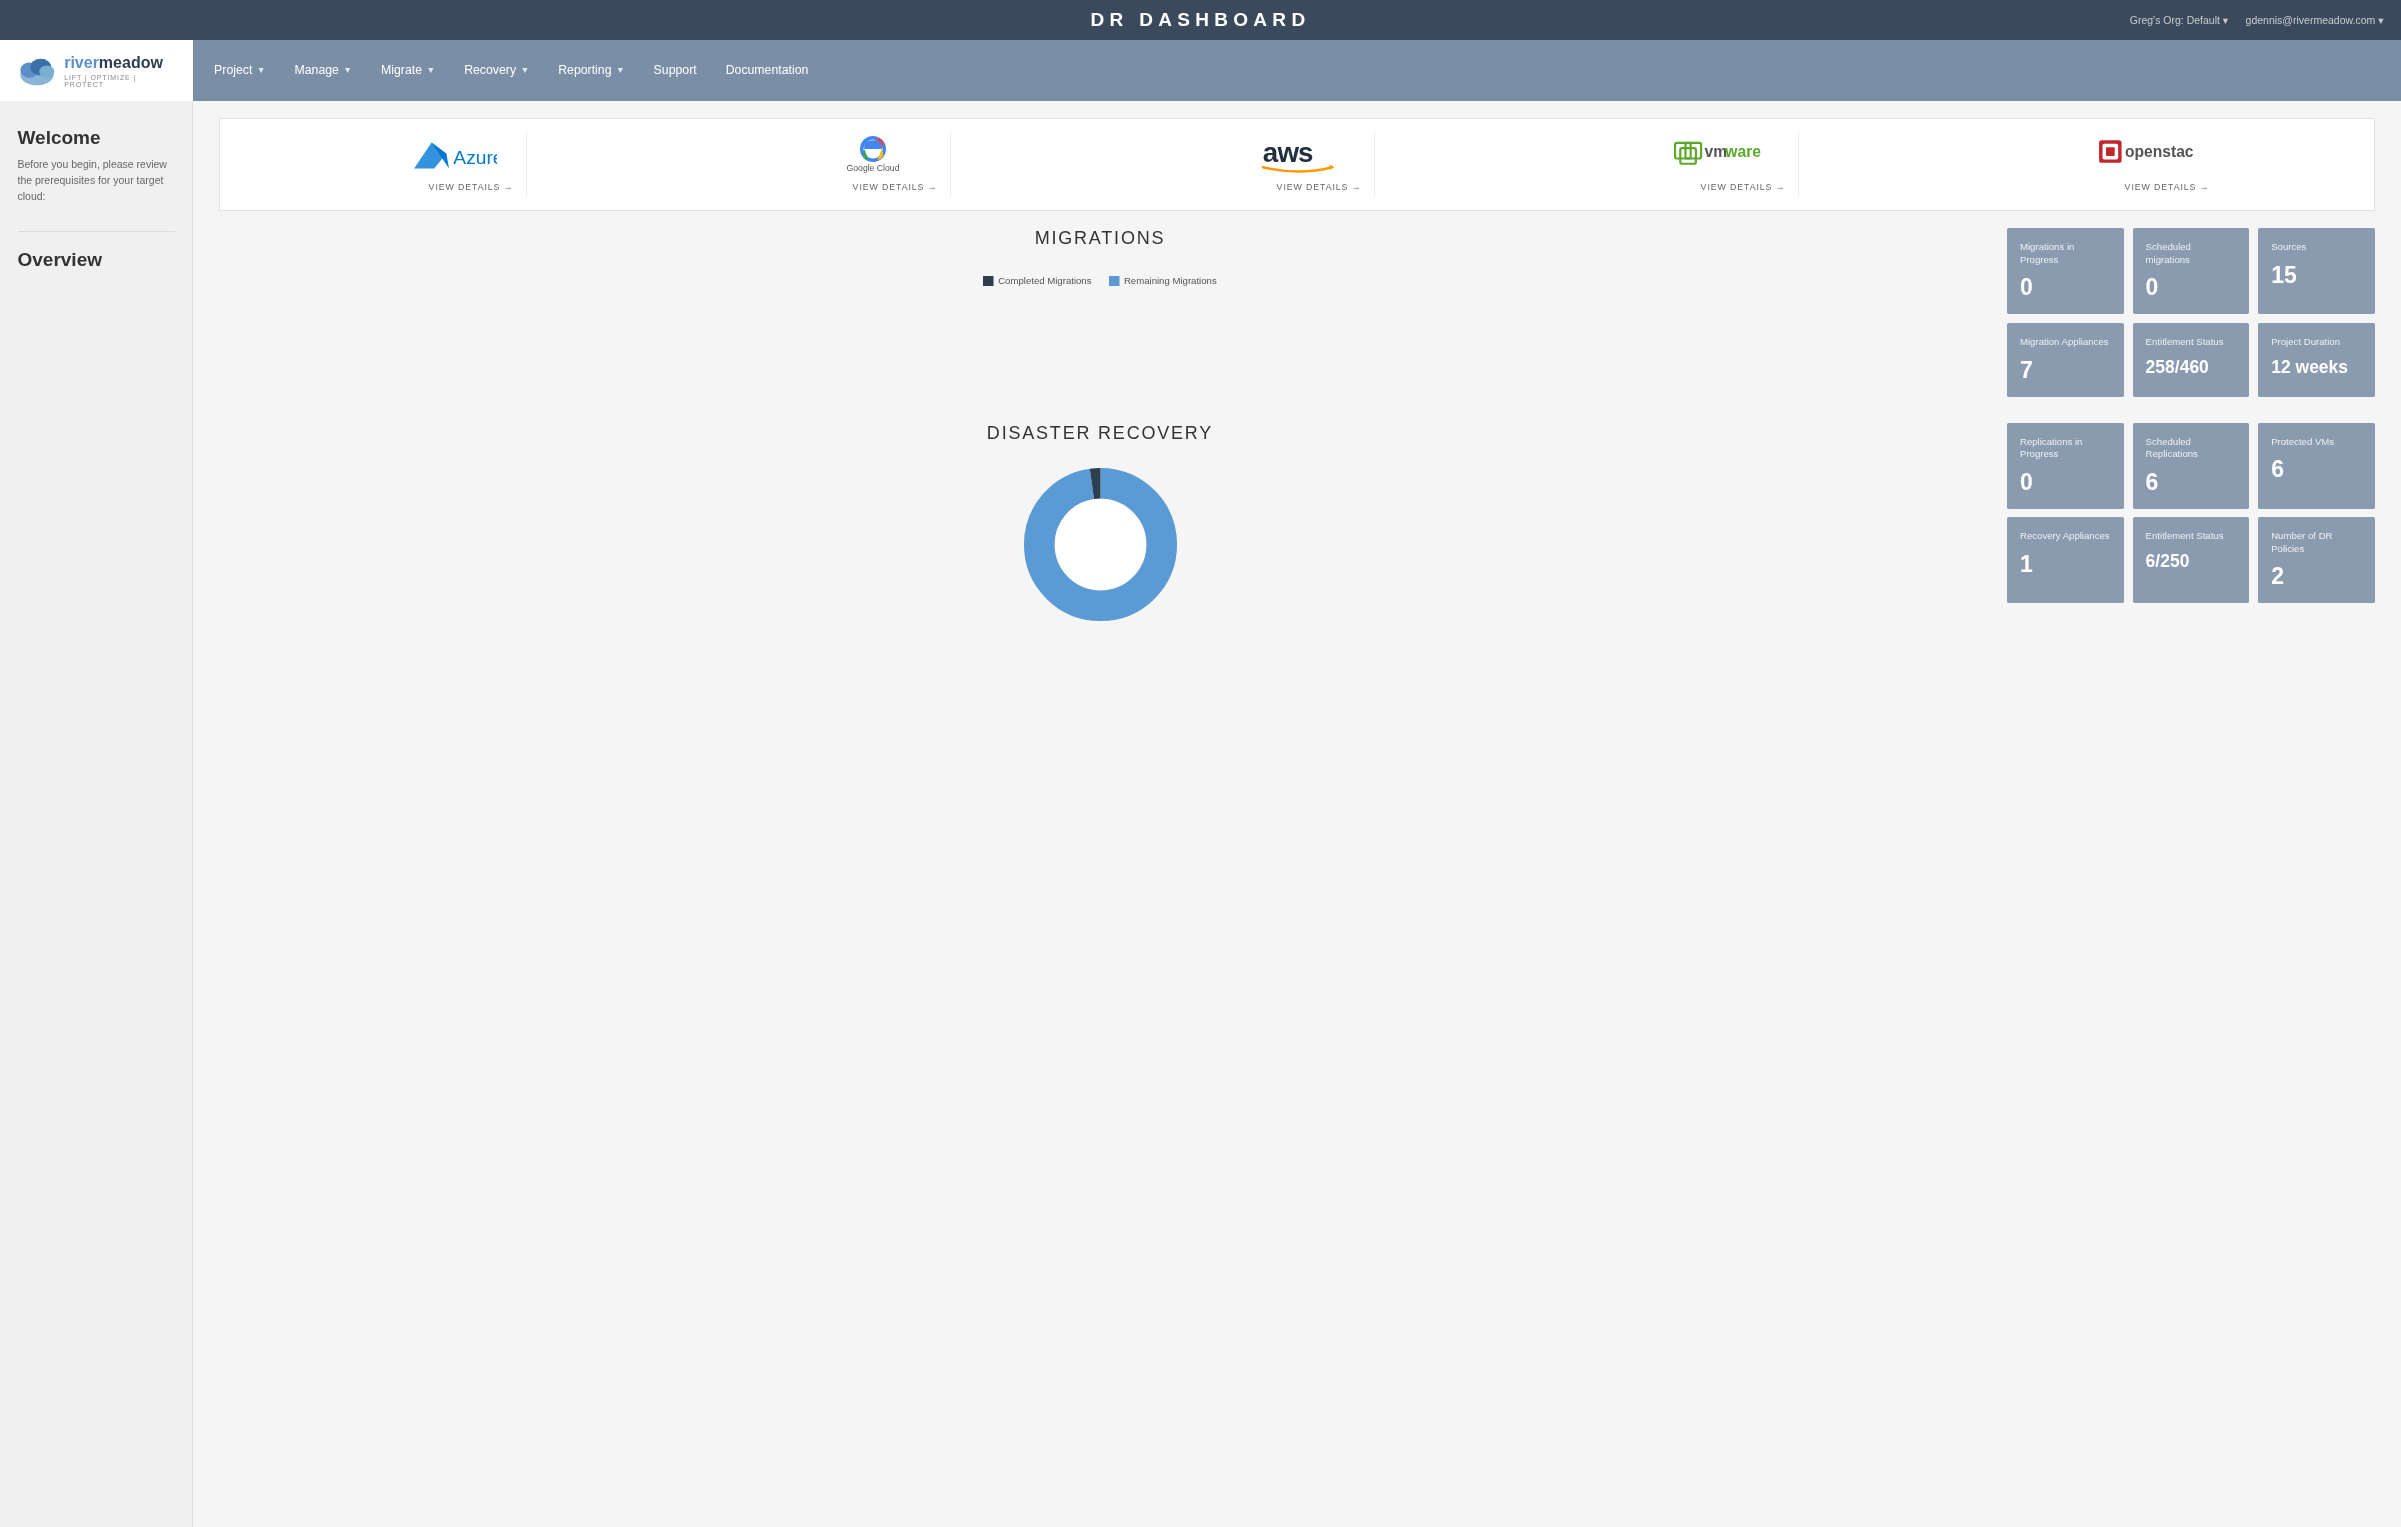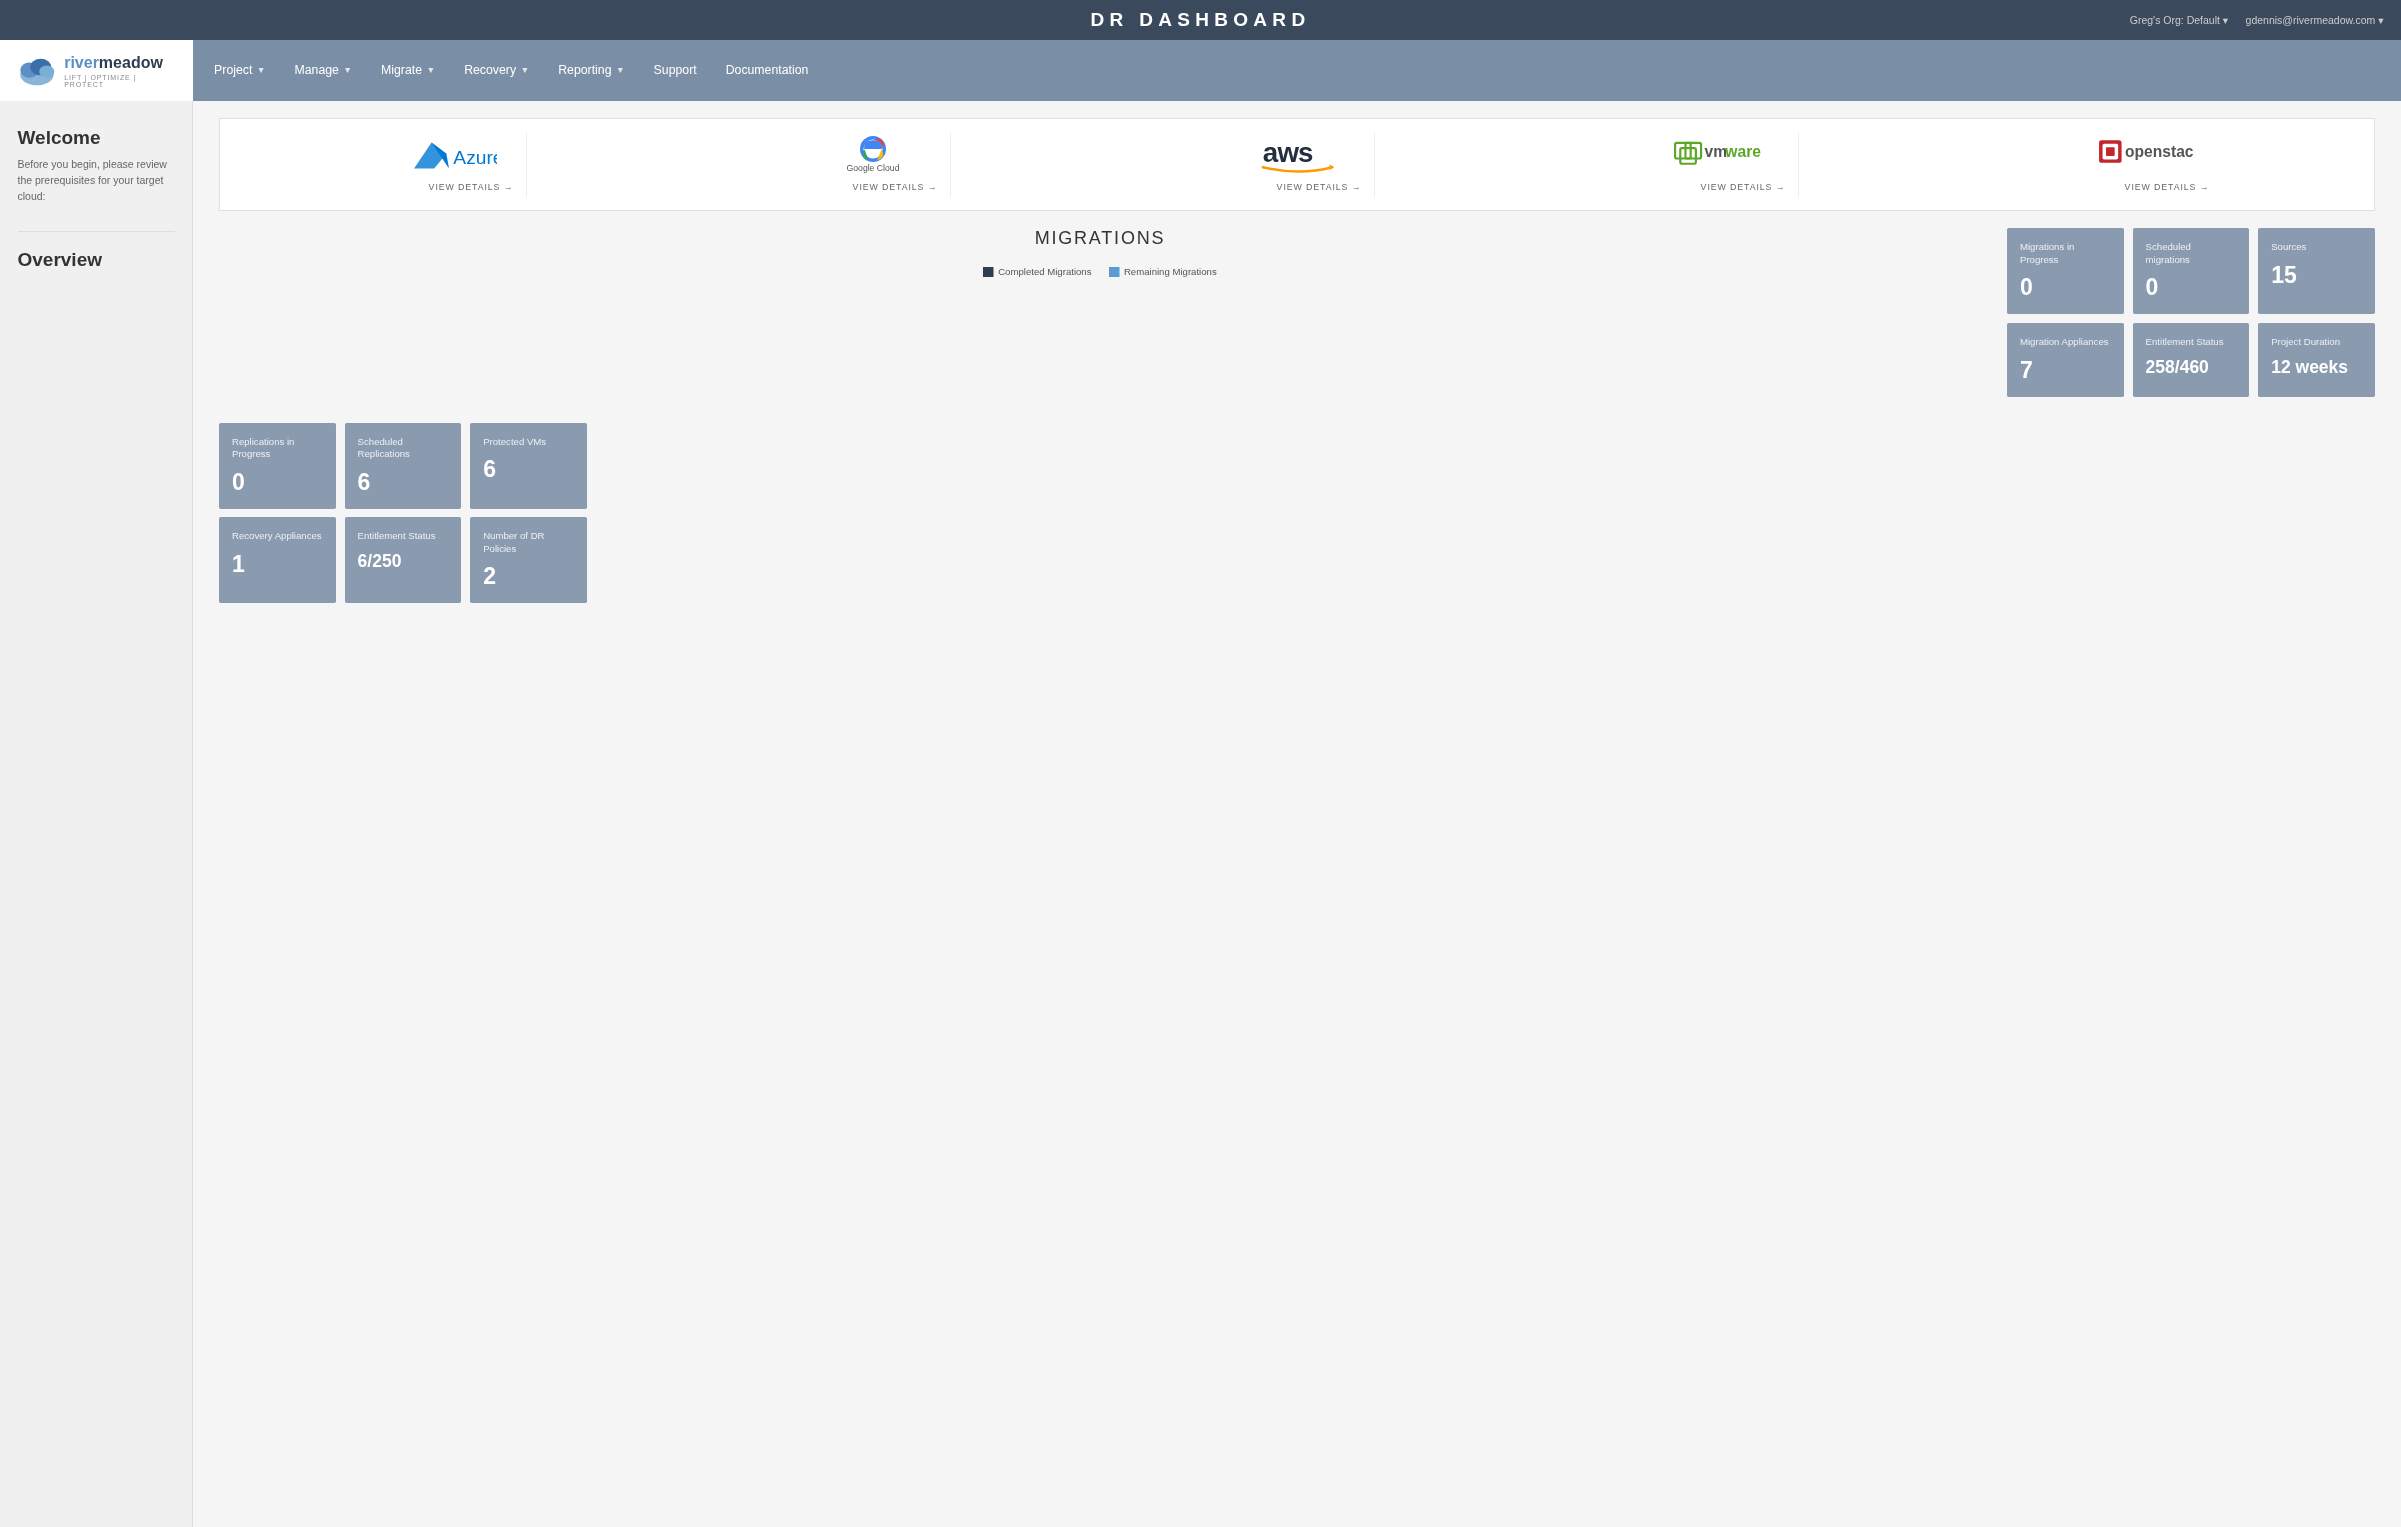--- a/index.html
+++ b/index.html
@@ -171,21 +171,21 @@
       margin-bottom: 13px;
     }
     .donut-chart {
       position: relative;
       width: 175px;
       height: 175px;
     }
     .chart-legend {
       display: flex;
       gap: 17.5px;
-      margin-top: 4px;
+      margin-top: 13px;
       font-size: 9.6px;
       color: #555;
     }
     .legend-item {
       display: flex;
       align-items: center;
       gap: 4.4px;
     }
 
     
@@ -382,20 +382,32 @@
         <div class="stat-card">
           <div class="stat-label">Project Duration</div>
           <div class="stat-value medium">12 weeks</div>
         </div>
       </div>
 
     </div>
 
     <div class="overview-section">
 
+      <div class="chart-area">
+        <div class="chart-title">DISASTER RECOVERY</div>
+        <div class="donut-chart">
+          <svg width="175" height="175" viewBox="0 0 200 200">
+
+            <circle cx="100" cy="100" r="70" fill="none" stroke="#5b9bd5" stroke-width="35" stroke-dasharray="429.2 10.6" stroke-dashoffset="0" transform="rotate(-90 100 100)"></circle>
+            <circle cx="100" cy="100" r="70" fill="none" stroke="#2c3e50" stroke-width="35" stroke-dasharray="10.6 429.2" stroke-dashoffset="-429.2" transform="rotate(-90 100 100)"></circle>
+            <circle cx="100" cy="100" r="52" fill="white"></circle>
+            <text x="82" y="115" fill="white" font-size="13" font-weight="bold" font-family="Arial">244</text>
+          </svg>
+        </div>
+      </div>
 
       <div class="stats-grid">
         <div class="stat-card">
           <div class="stat-label">Replications in Progress</div>
           <div class="stat-value">0</div>
         </div>
         <div class="stat-card">
           <div class="stat-label">Scheduled Replications</div>
           <div class="stat-value">6</div>
         </div>

